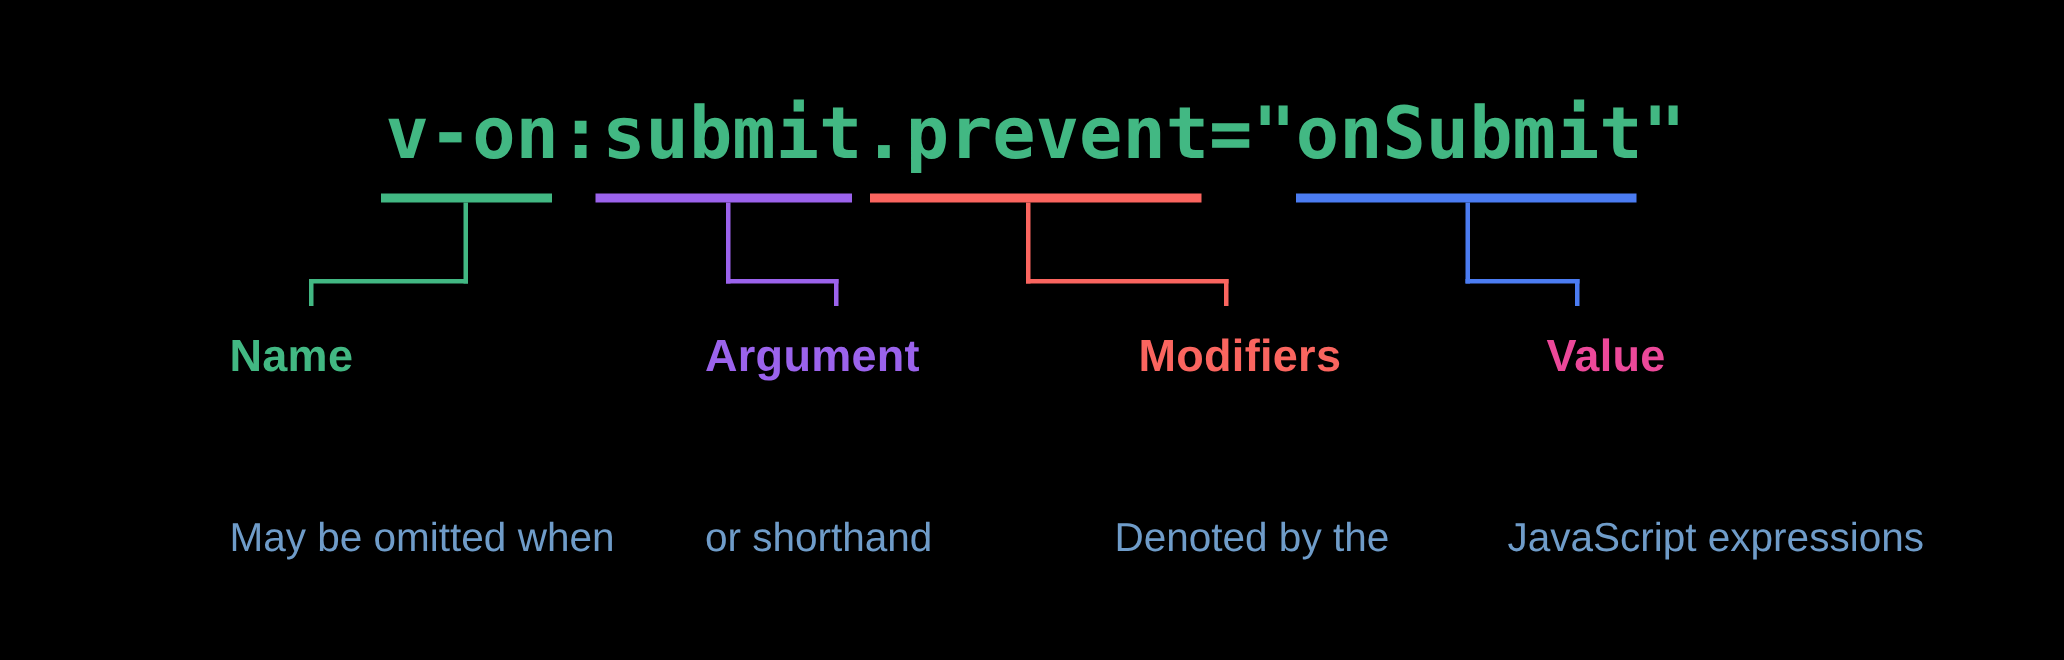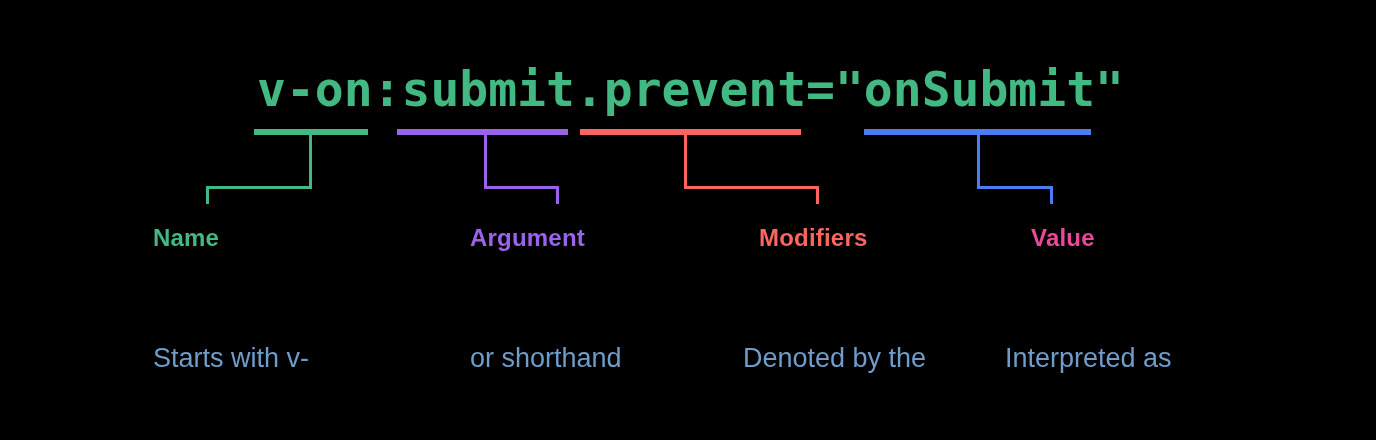--- a/index.html
+++ b/index.html
@@ -60,21 +60,21 @@
   .c-val   { background: #4b7cf2; }
   .bar-val    { left: 864px; width: 227px; }
   .stub-val   { left: 977px; }
   .elbow-val  { left: 977px; width: 76px; }
   .drop-val   { left: 1050px; }
 
   
   .seg-label {
     position: absolute;
     top: 218px;
-    font-size: 24px;
+    font-size: 30px;
     line-height: 40px;
     font-weight: 700;
     letter-spacing: 0.2px;
     white-space: pre;
     text-align: center;
   }
   .label-name { left: 153px; color: #42b883; }
   .label-arg  { left: 470px; color: #9b63ec; }
   .label-mod  { left: 743px; color: #fa655f; margin-left: 16px; }
   .label-val  { left: 1007px; color: #ec4899; margin-left: 24px; }
@@ -101,21 +101,20 @@
 
   <div class="code-line">v-on:submit.prevent="onSubmit"</div>
 
   <div>
     <div class="bar c-name bar-name"></div>
     <div class="stub c-name stub-name"></div>
     <div class="elbow c-name elbow-name"></div>
     <div class="drop c-name drop-name"></div>
     <div class="seg-label label-name">Name</div>
     <div class="seg-desc desc-name">
-      <div>Starts with v-</div>
       <div>May be omitted when</div>
       
     </div>
   </div>
 
   <div>
     <div class="bar c-arg bar-arg"></div>
     <div class="stub c-arg stub-arg"></div>
     <div class="elbow c-arg elbow-arg"></div>
     <div class="drop c-arg drop-arg"></div>
@@ -138,18 +137,17 @@
     </div>
   </div>
 
   <div>
     <div class="bar c-val bar-val"></div>
     <div class="stub c-val stub-val"></div>
     <div class="elbow c-val elbow-val"></div>
     <div class="drop c-val drop-val"></div>
     <div class="seg-label label-val">Value</div>
     <div class="seg-desc desc-val">
-      <div>Interpreted as</div>
       <div>JavaScript expressions</div>
     </div>
   </div>
 
 </div>
 
 </body></html>

